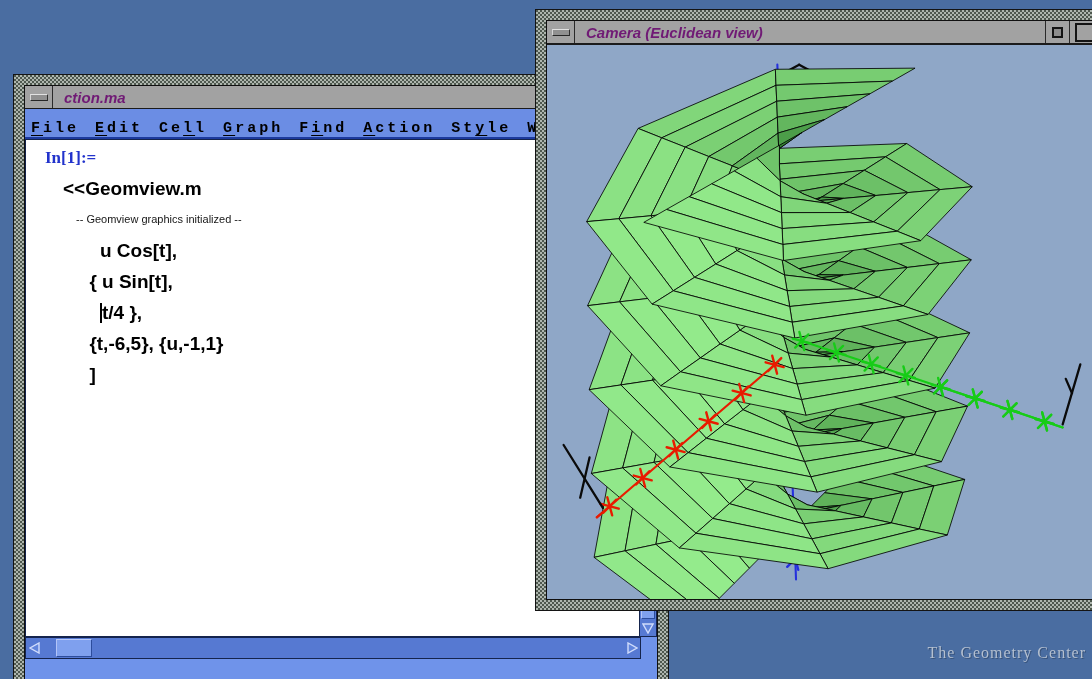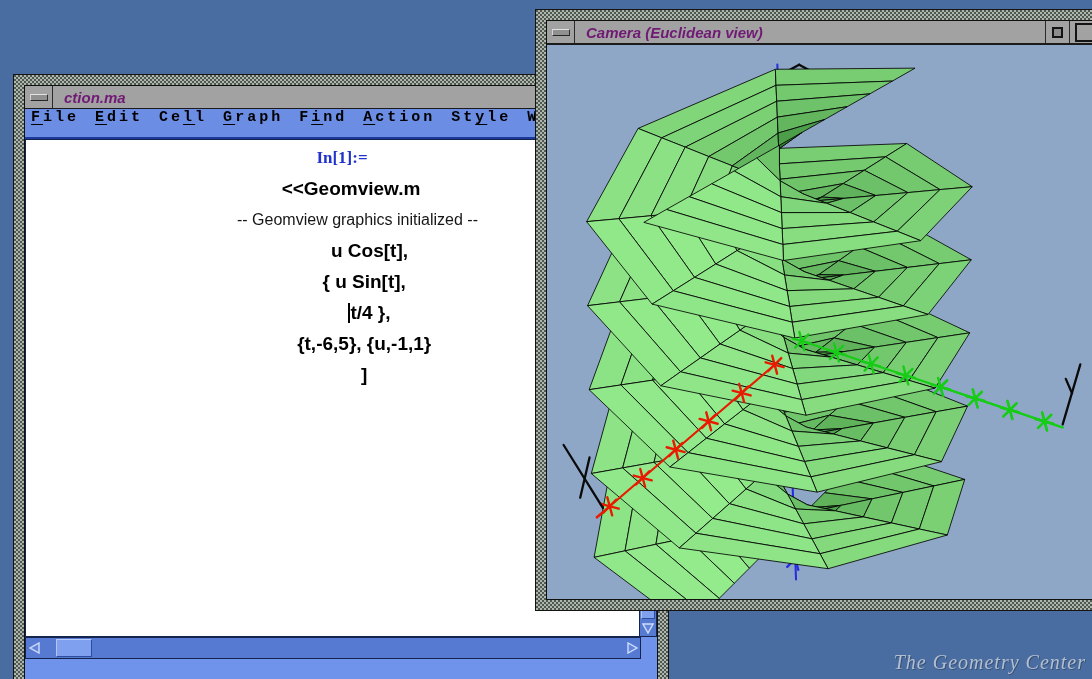--- a/index.html
+++ b/index.html
@@ -22,33 +22,33 @@
   .title-area{flex:1;display:flex;align-items:center;overflow:hidden;}
   .title-text{font-weight:bold;font-style:italic;font-size:15px;color:#701a75;
     padding-left:11px;white-space:nowrap;}
   .tb-btn{border-left:1px solid #2a2a2a;display:flex;align-items:center;justify-content:center;}
   .mini-dot{width:7px;height:7px;border:2px solid #141414;background:#8c8c8c;}
   .max-sq{width:15px;height:15px;border:2px solid #141414;background:#a2a2a2;}
 
   
   #win-helix{left:14px;top:75px;width:634px;height:597px;}
   .menubar{height:28px;flex:0 0 28px;background:#6b8de4;
-    border-bottom:2px solid #1c3a9e;display:flex;gap:16px;align-items:flex-start;
+    border-bottom:2px solid #1c3a9e;display:flex;gap:16px;align-items:flex-end;
     padding-left:6px;overflow:hidden;}
   .menu-item{font-family:"Liberation Mono",monospace;font-weight:bold;
     font-size:15px;letter-spacing:3px;color:#000;white-space:nowrap;cursor:default;}
   .menu-item .mnem{text-decoration:underline;text-underline-offset:3px;}
-  .body-row{flex:1;display:flex;min-height:0;text-align:center;}
+  .body-row{flex:1;display:flex;min-height:0;}
   .nb-content{flex:1;background:#ffffff;border:1px solid #15244d;border-right:none;
     padding:2px 0 0 19px;overflow:hidden;}
   .cell-label{font-family:"Liberation Serif",serif;font-weight:bold;font-size:17px;
     color:#2233cc;margin:6px 0 5px 0;}
   .code-line{font-family:Liberation Sans, sans-serif;font-weight:bold;font-size:19px;
     line-height:31px;color:#000;white-space:pre;margin-left:18px;}
-  .code-msg{font-weight:normal;font-size:16px;color:#161616;margin-left:31px;}
+  .code-msg{font-weight:normal;font-size:11px;color:#161616;margin-left:31px;}
   .caret{display:inline-block;width:2px;height:20px;background:#000;
     vertical-align:-4px;}
 
   
   .vscroll{width:16px;flex:0 0 16px;background:#5679d2;border:1px solid #15244d;
     position:relative;}
   .vthumb{position:absolute;left:1px;right:1px;bottom:17px;height:28px;
     background:#7fa0ee;border-top:1px solid #bcccfa;border-left:1px solid #b2c4f8;
     border-right:1px solid #2c4c9c;border-bottom:1px solid #2c4c9c;}
   .arrow-btn{display:flex;align-items:center;justify-content:center;}
@@ -61,23 +61,23 @@
     background:#7fa0ee;border-top:1px solid #bcccfa;border-left:1px solid #b2c4f8;
     border-right:1px solid #2c4c9c;border-bottom:1px solid #2c4c9c;}
   .bottom-filler{height:22px;flex:0 0 22px;}
 
   
   #win-camera{left:536px;top:10px;width:554px;height:580px;}
   .camera-canvas{flex:1;background:#8fa7c7;border-top:1px solid #1b1b1b;min-height:0;}
   .camera-canvas svg{display:block;width:100%;height:100%;}
 
   
-  .watermark{position:absolute;right:6px;bottom:5px;
-    font-family:"Liberation Serif",serif;font-size:20px;letter-spacing:1px;
-    color:#b4bfcf;text-shadow:1px 1px 0 rgba(40,60,90,.55);font-style:italic;}
+  .watermark{position:absolute;right:6px;bottom:17px;
+    font-family:"Liberation Serif",serif;font-size:16px;letter-spacing:1px;
+    color:#b4bfcf;text-shadow:1px 1px 0 rgba(40,60,90,.55);}
 </style>
 </head>
 <body>
 
 <div id="screen">
 
   <div class="mwindow" id="win-helix">
     <div class="win-inner">
       <div class="titlebar">
         <div class="wm-btn">

